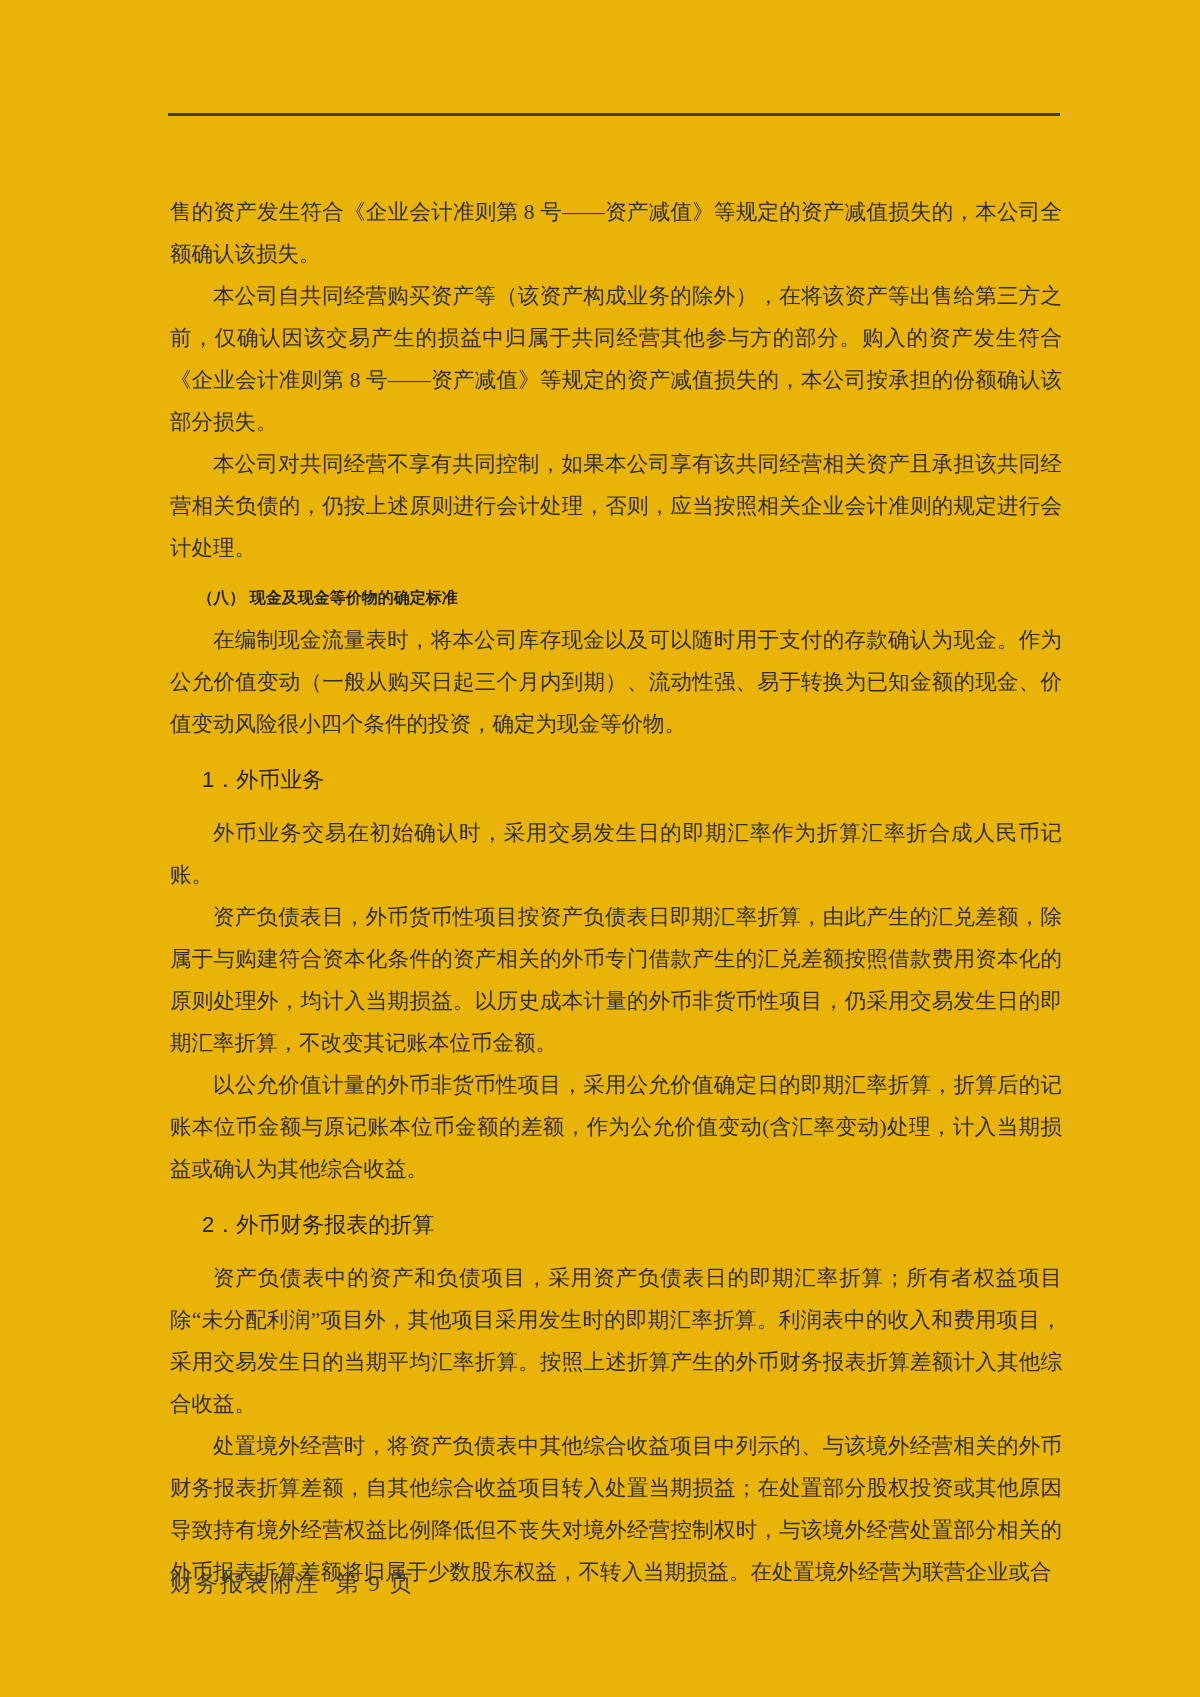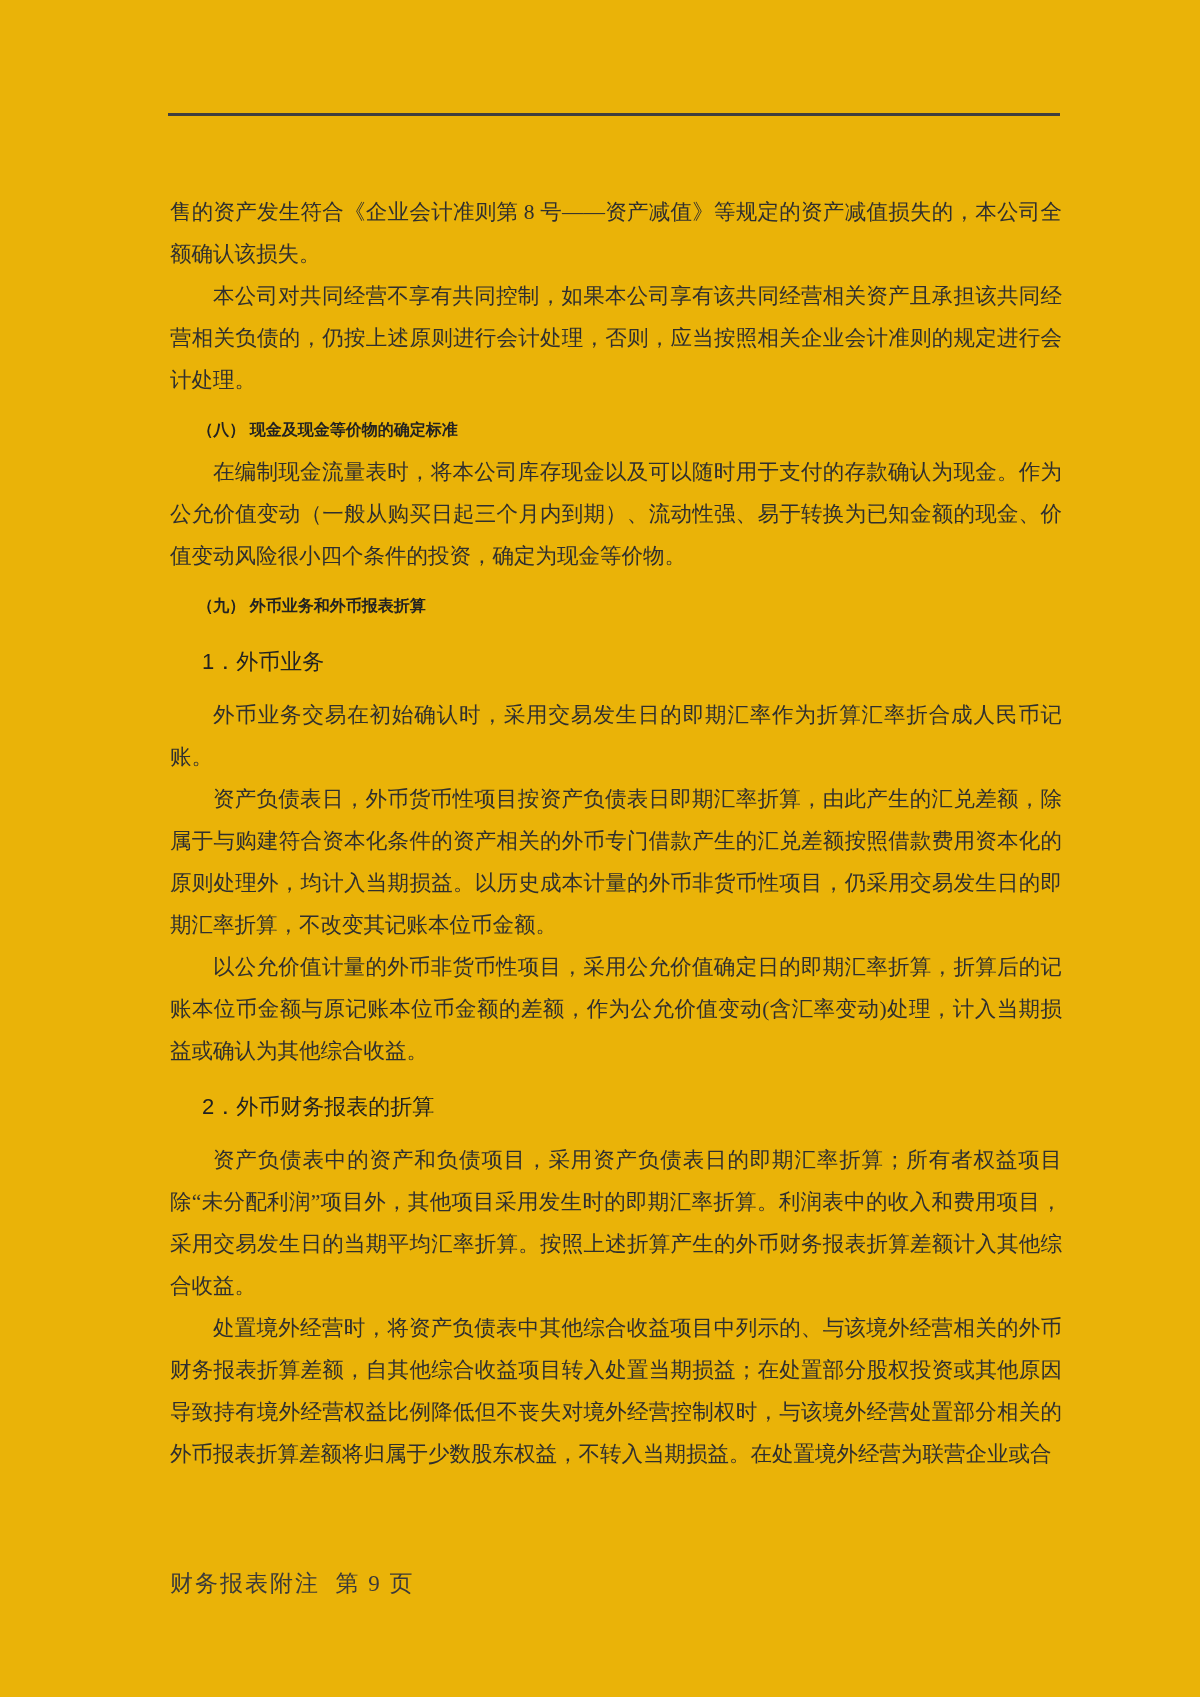--- a/index.html
+++ b/index.html
@@ -75,26 +75,26 @@
 </style>
 </head>
 <body>
 
 <div class="page">
 
   <div class="top-rule"></div>
 
   <div class="content">
     <p class="no-indent">售的资产发生符合《企业会计准则第 8 号——资产减值》等规定的资产减值损失的，本公司全额确认该损失。</p>
+    <p>本公司自共同经营购买资产等（该资产构成业务的除外），在将该资产等出售给第三方之前，仅确认因该交易产生的损益中归属于共同经营其他参与方的部分。购入的资产发生符合《企业会计准则第 8 号——资产减值》等规定的资产减值损失的，本公司按承担的份额确认该部分损失。</p>
     <p>本公司对共同经营不享有共同控制，如果本公司享有该共同经营相关资产且承担该共同经营相关负债的，仍按上述原则进行会计处理，否则，应当按照相关企业会计准则的规定进行会计处理。</p>
 
     <h3 class="section-heading">（八） 现金及现金等价物的确定标准</h3>
     <p>在编制现金流量表时，将本公司库存现金以及可以随时用于支付的存款确认为现金。作为公允价值变动（一般从购买日起三个月内到期）、流动性强、易于转换为已知金额的现金、价值变动风险很小四个条件的投资，确定为现金等价物。</p>
 
-    <h3 class="section-heading">（九） 外币业务和外币报表折算</h3>
 
     <h4 class="sub-heading">1．外币业务</h4>
     <p>外币业务交易在初始确认时，采用交易发生日的即期汇率作为折算汇率折合成人民币记账。</p>
     <p>资产负债表日，外币货币性项目按资产负债表日即期汇率折算，由此产生的汇兑差额，除属于与购建符合资本化条件的资产相关的外币专门借款产生的汇兑差额按照借款费用资本化的原则处理外，均计入当期损益。以历史成本计量的外币非货币性项目，仍采用交易发生日的即期汇率折算，不改变其记账本位币金额。</p>
     <p>以公允价值计量的外币非货币性项目，采用公允价值确定日的即期汇率折算，折算后的记账本位币金额与原记账本位币金额的差额，作为公允价值变动(含汇率变动)处理，计入当期损益或确认为其他综合收益。</p>
 
     <h4 class="sub-heading">2．外币财务报表的折算</h4>
     <p>资产负债表中的资产和负债项目，采用资产负债表日的即期汇率折算；所有者权益项目除“未分配利润”项目外，其他项目采用发生时的即期汇率折算。利润表中的收入和费用项目，采用交易发生日的当期平均汇率折算。按照上述折算产生的外币财务报表折算差额计入其他综合收益。</p>
     <p>处置境外经营时，将资产负债表中其他综合收益项目中列示的、与该境外经营相关的外币财务报表折算差额，自其他综合收益项目转入处置当期损益；在处置部分股权投资或其他原因导致持有境外经营权益比例降低但不丧失对境外经营控制权时，与该境外经营处置部分相关的外币报表折算差额将归属于少数股东权益，不转入当期损益。在处置境外经营为联营企业或合</p>
   </div>

